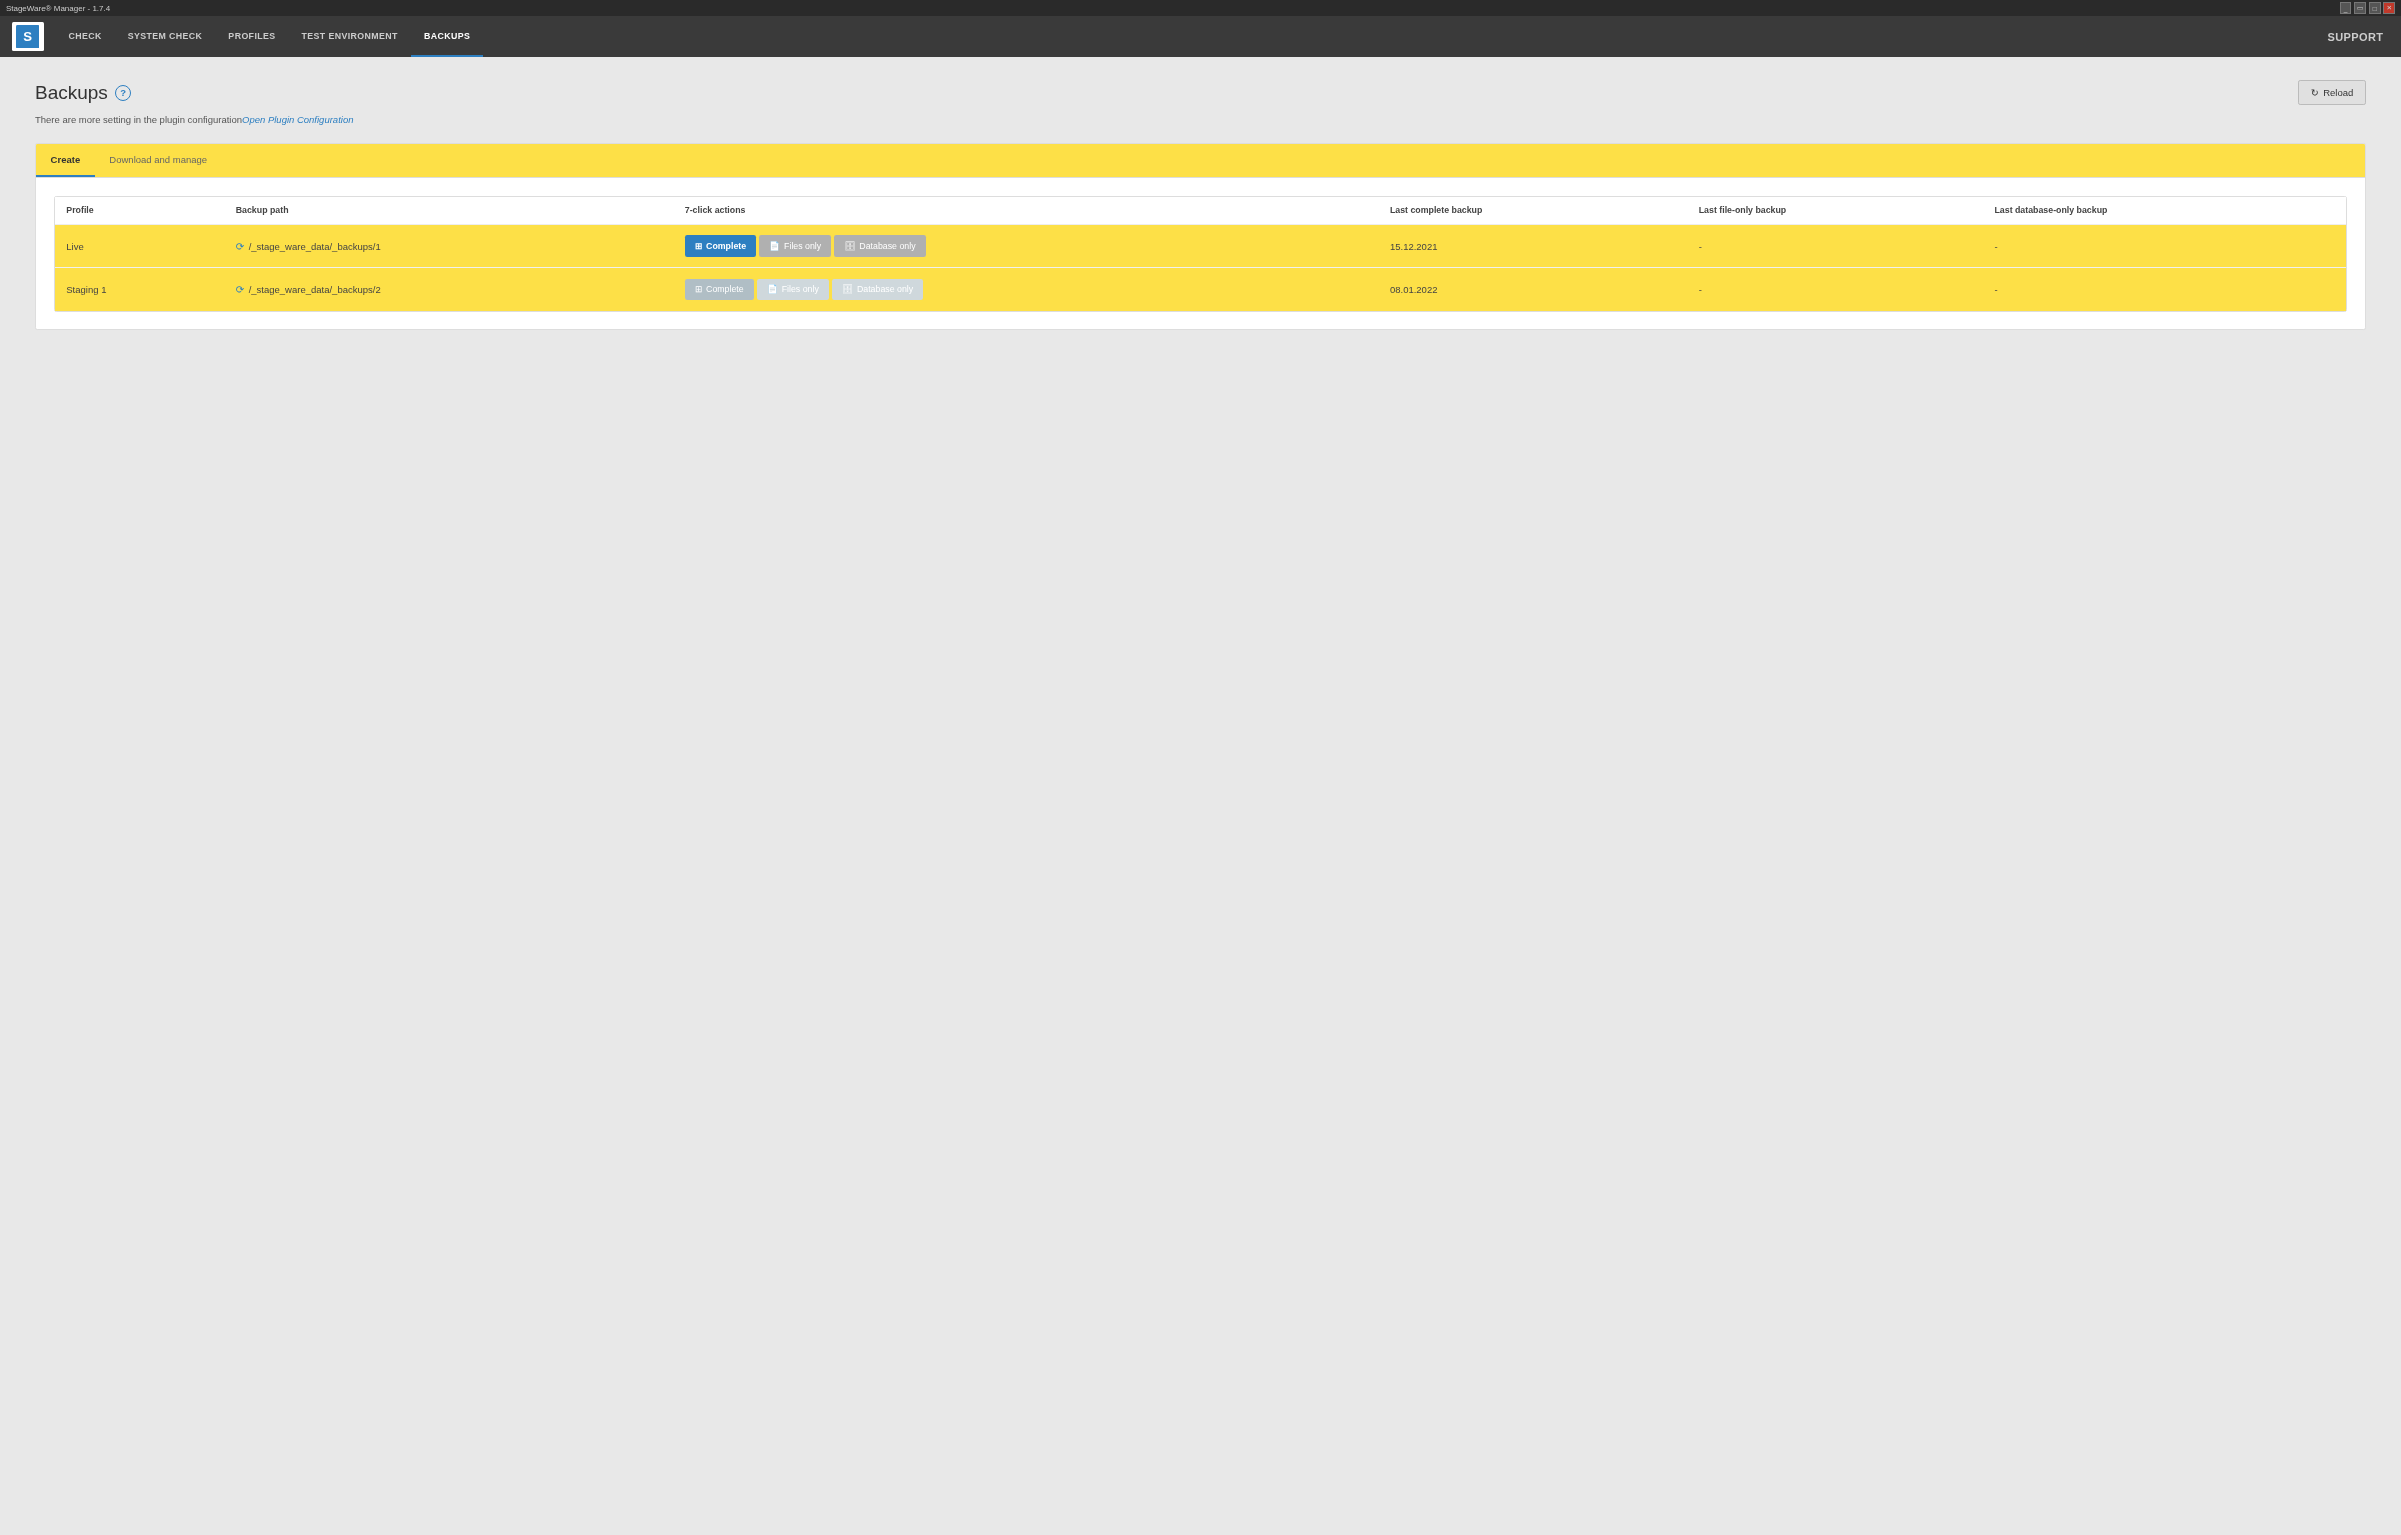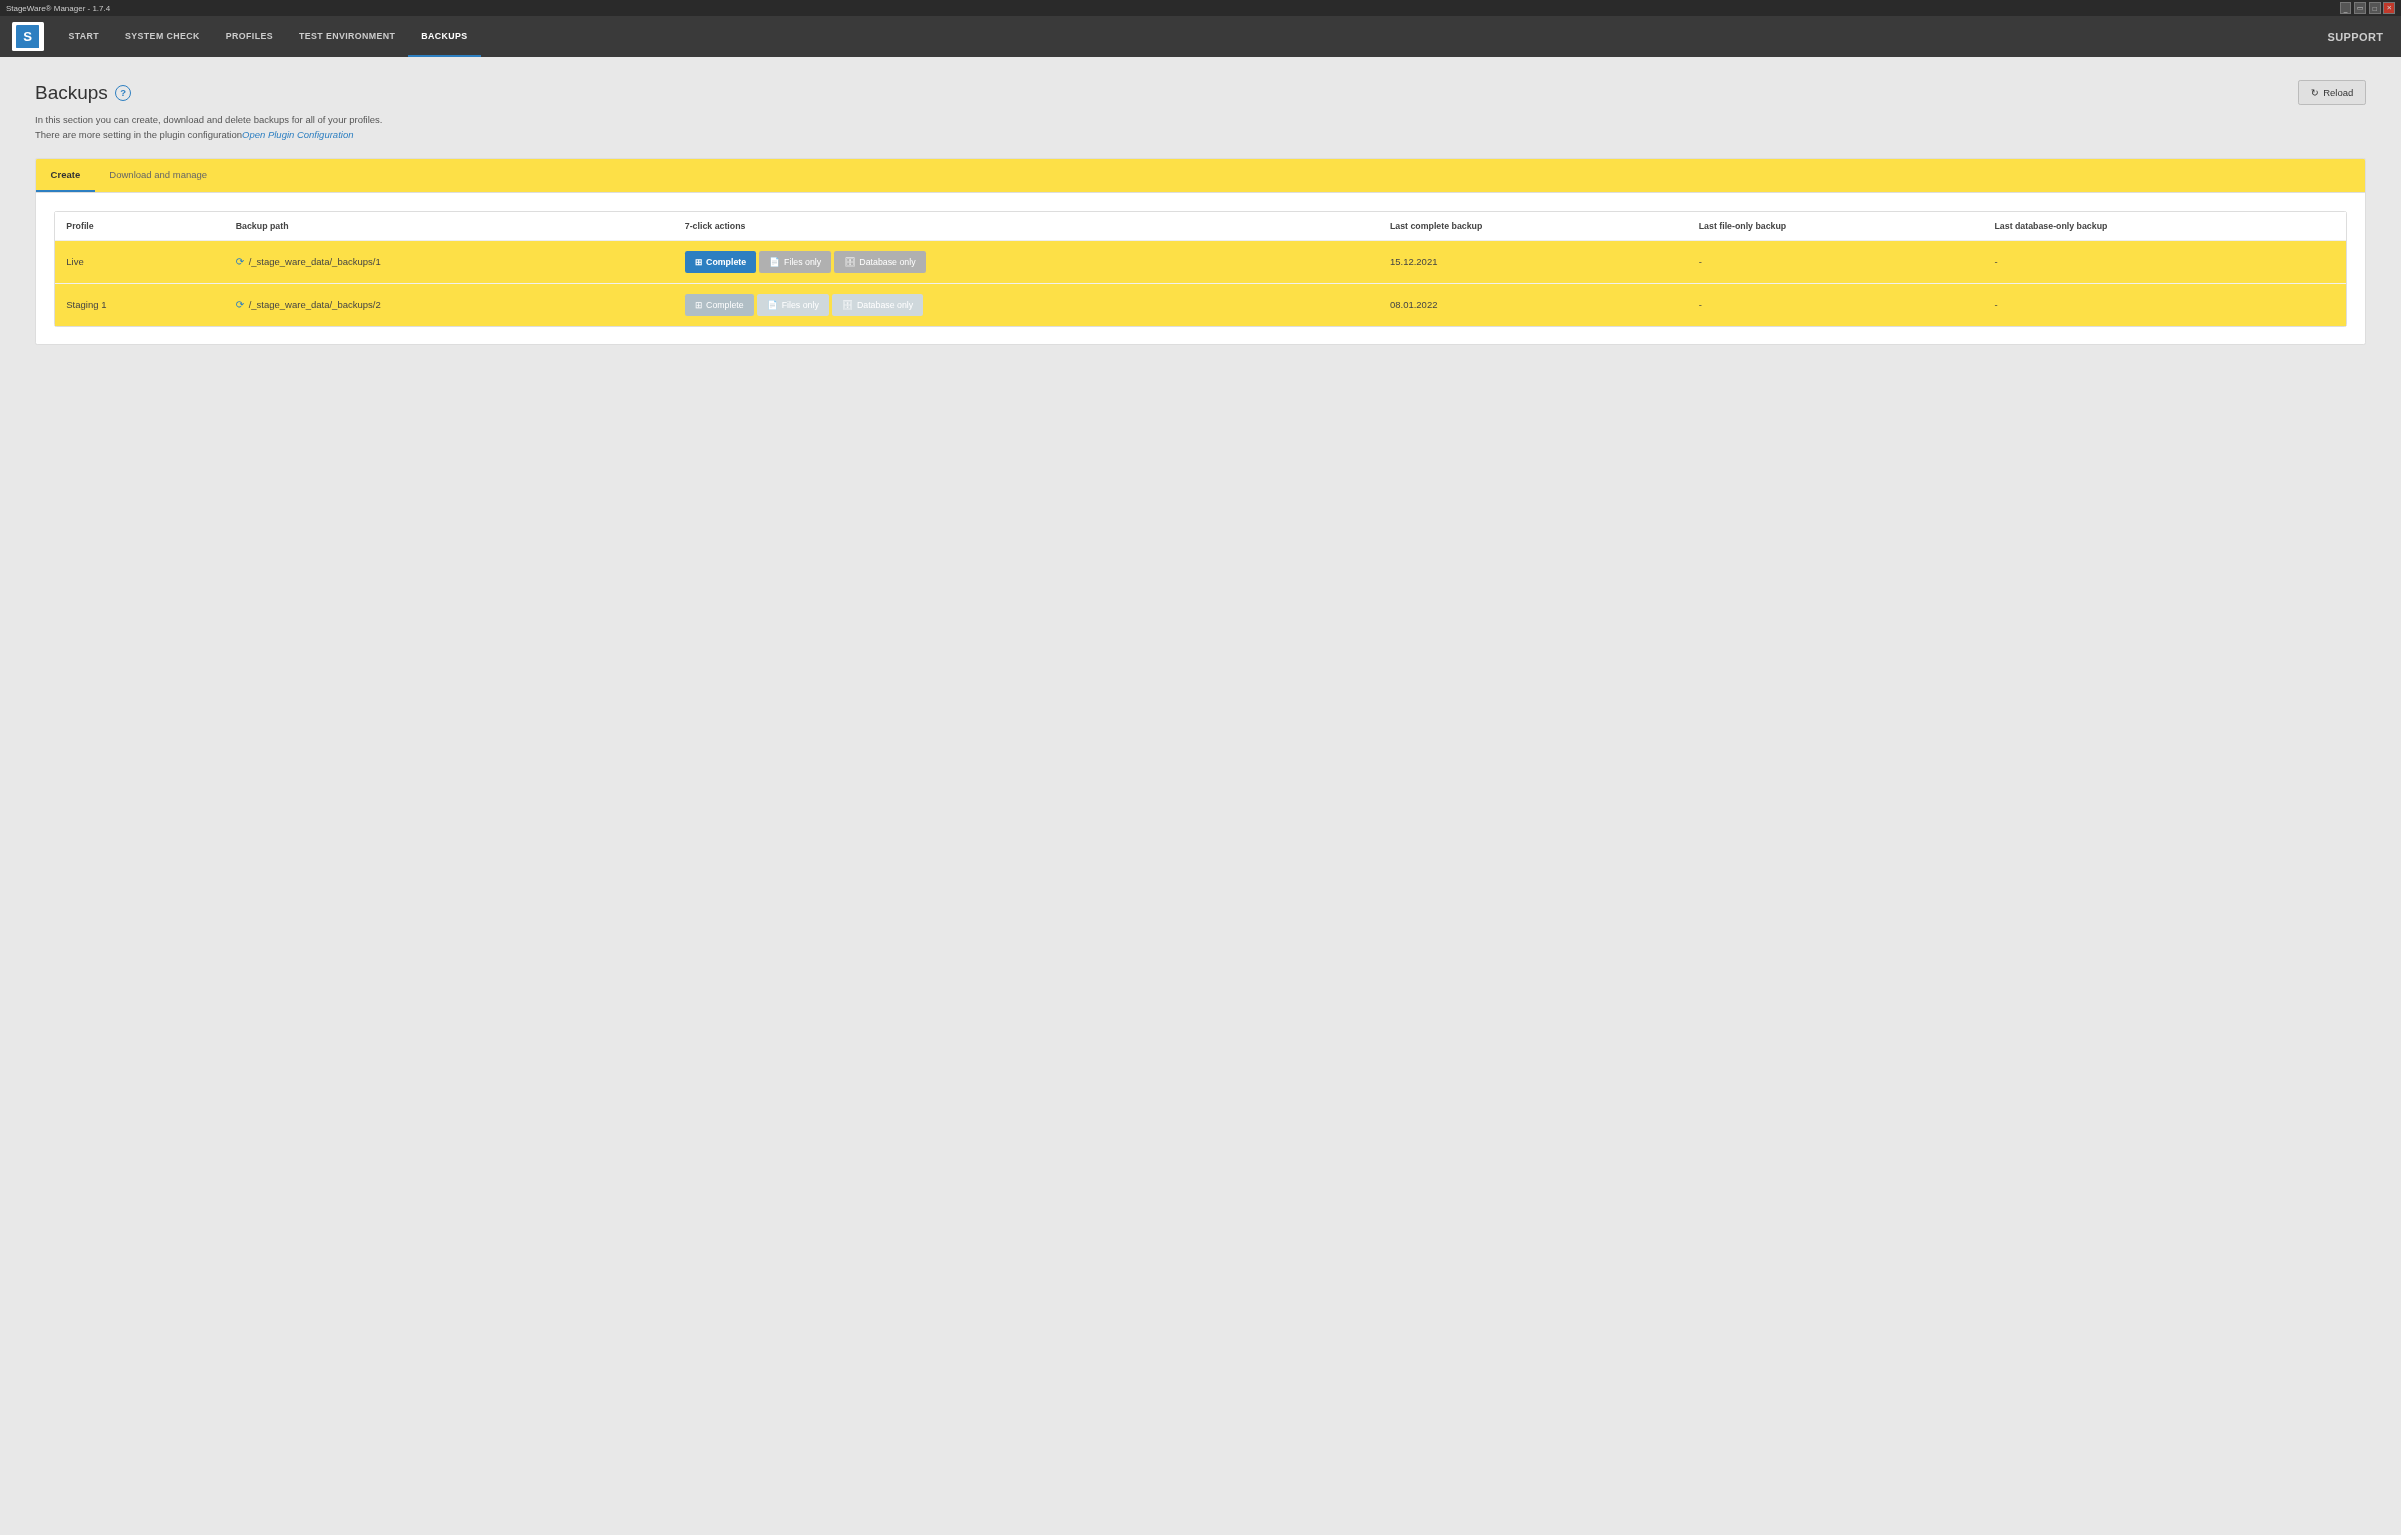--- a/index.html
+++ b/index.html
@@ -303,42 +303,41 @@
 <nav class="top-nav">
   <div class="logo-area">
     <div class="logo-box">
       <svg viewBox="0 0 32 32" style="font-size:13px">
         <rect width="32" height="32" fill="#2d7fc1" rx="2"></rect>
         <text x="16" y="22" font-size="18" fill="white" text-anchor="middle" font-weight="bold">S</text>
       </svg>
     </div>
   </div>
   <div class="nav-items">
-    <a class="nav-item">START</a>
+    <a class="nav-item">CHECK</a>
     <a class="nav-item">SYSTEM CHECK</a>
     <a class="nav-item">PROFILES</a>
     <a class="nav-item">TEST ENVIRONMENT</a>
     <a class="nav-item active">BACKUPS</a>
   </div>
   <span class="nav-support">SUPPORT</span>
 </nav>
 
 <div class="page-content">
   <div class="page-title-row">
     <div class="page-title">
       <span>Backups</span>
       <div class="help-icon">?</div>
     </div>
     <button class="reload-btn">
       <span>↻</span>
       <span>Reload</span>
     </button>
   </div>
 
-  <p class="description">In this section you can create, download and delete backups for all of your profiles.</p>
   <p class="description-link">
     <span>There are more setting in the plugin configuration</span><a href="#">Open Plugin Configuration</a>
   </p>
 
   <div class="card">
 
     <div class="tabs">
       <div class="tab active">Create</div>
       <div class="tab">Download and manage</div>
     </div>

